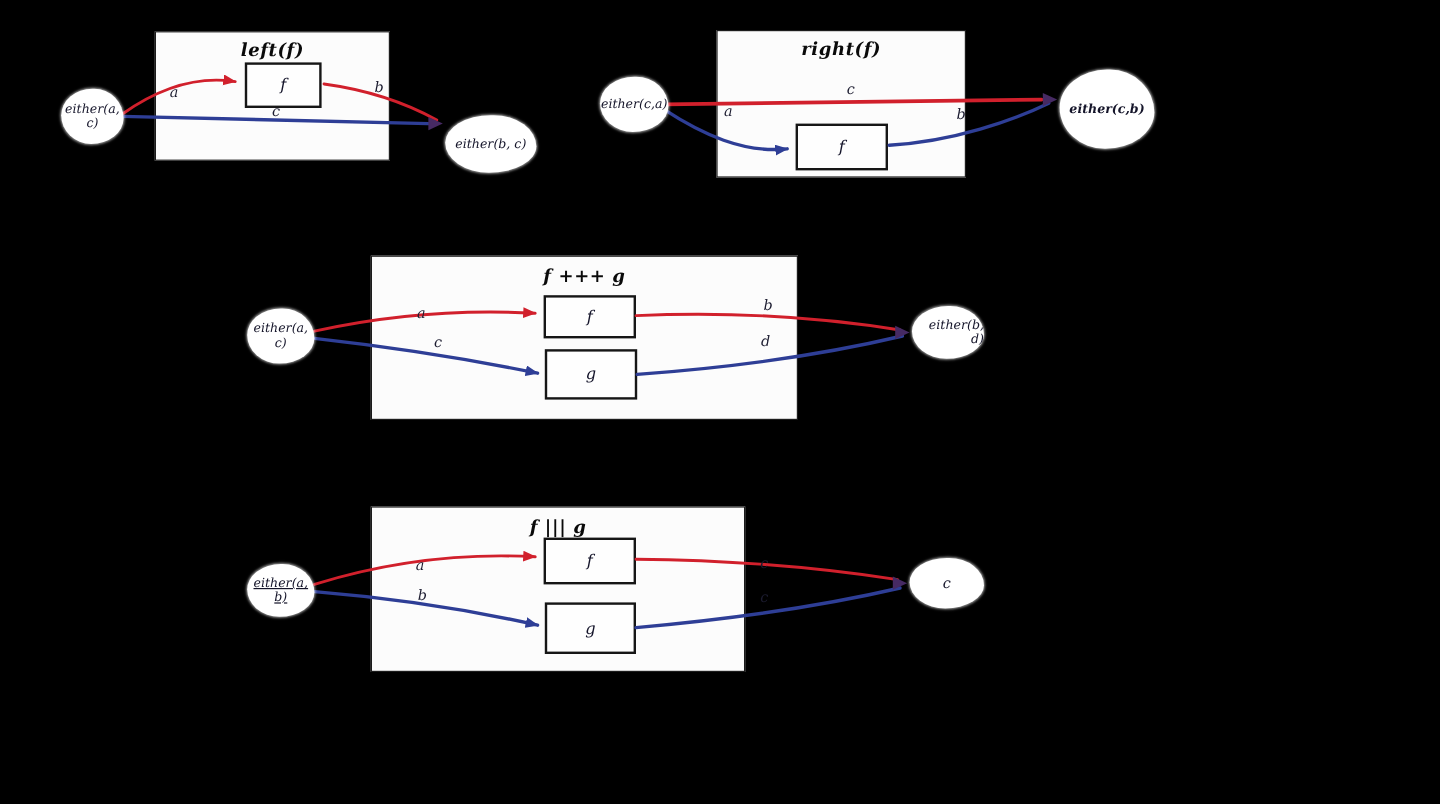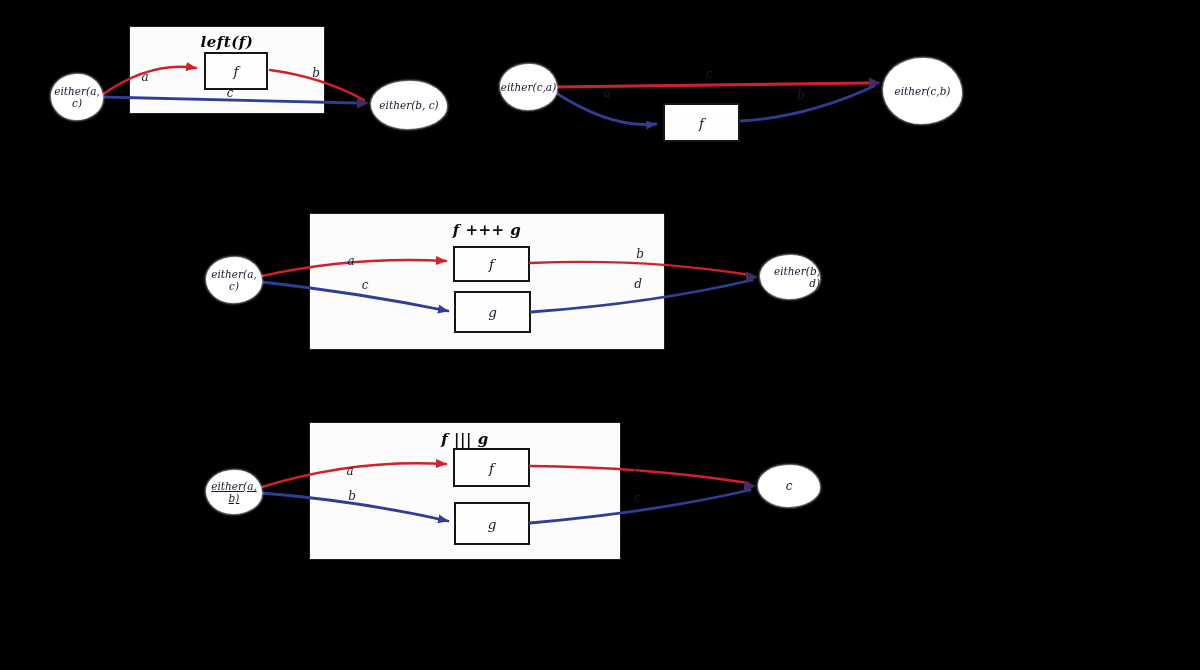--- a/index.html
+++ b/index.html
@@ -37,24 +37,27 @@
   .arrow-blue{stroke:var(--c-blue,#2e3e96);fill:none;stroke-width:2.8;stroke-linecap:round;}
   .mk-red{fill:var(--c-red,#d1202c);}
   .mk-blue{fill:var(--c-blue,#2e3e96);}
   .head-merged{fill:var(--c-merged,#462a63);}
 </style>
 </head>
 <body>
 
 <div class="stage">
 
-  <div class="panel" style="left:129px;top:26px;width:196px;height:88px;">
+  <div class="panel" style="left:129px;top:26px;width:196px;height:108px;">
     <div class="panel-title" style="top:6px;">left(f)</div>
   </div>
 
+  <div class="panel" style="left:597px;top:25px;width:208px;height:123px;">
+    <div class="panel-title" style="top:6px;">right(f)</div>
+  </div>
 
   <div class="panel" style="left:309px;top:213px;width:356px;height:137px;padding-left:21px;">
     <div class="panel-title" style="top:7px;">f +++ g</div>
   </div>
 
   <div class="panel" style="left:309px;top:422px;width:312px;height:138px;">
     <div class="panel-title" style="top:7px;">f ||| g</div>
   </div>
 
   <div class="fbox" style="left:204px;top:52px;width:64px;height:38px;">f</div>
@@ -94,24 +97,24 @@
     <polygon class="head-merged" points="758,277 746,271.5 746,282.5"></polygon>
 
     <path class="arrow-blue" d="M 262 493 Q 360 501 448 521" marker-end="url(#mBlue)"></path>
     <path class="arrow-blue" d="M 530 523 Q 655 512 750 490"></path>
     <path class="arrow-red" d="M 262 487 Q 352 459 446 464" marker-end="url(#mRed)"></path>
     <path class="arrow-red" d="M 530 466 Q 645 467 748 483"></path>
     <polygon class="head-merged" points="756,486 744,480.5 744,491.5"></polygon>
   </svg>
 
   <div class="node" style="left:51px;top:74px;width:52px;height:46px;">either(a, c)</div>
-  <div class="node" style="left:371px;top:81px;width:76px;height:48px;">either(b, c)</div>
+  <div class="node" style="left:371px;top:96px;width:76px;height:48px;">either(b, c)</div>
 
   <div class="node" style="left:500px;top:64px;width:57px;height:46px;">either(c,a)</div>
-  <div class="node" style="left:883px;top:58px;width:79px;height:66px;">either(c,b)</div>
+  <div class="node" style="left:883px;top:58px;width:79px;height:66px;font-weight:bold;">either(c,b)</div>
 
   <div class="node" style="left:206px;top:257px;width:56px;height:46px;">either(a, c)</div>
   <div class="node" style="left:760px;top:255px;width:60px;height:44px;text-align:right;">either(b, d)</div>
 
   <div class="node" style="left:206px;top:470px;width:56px;height:44px;text-decoration:underline;">either(a, b)</div>
   <div class="node" style="left:758px;top:465px;width:62px;height:42px;font-size:12px;">c</div>
 
   <span class="edge-label" style="left:145px;top:77px;">a</span>
   <span class="edge-label" style="left:316px;top:73px;">b</span>
   <span class="edge-label" style="left:230px;top:93px;">c</span>

